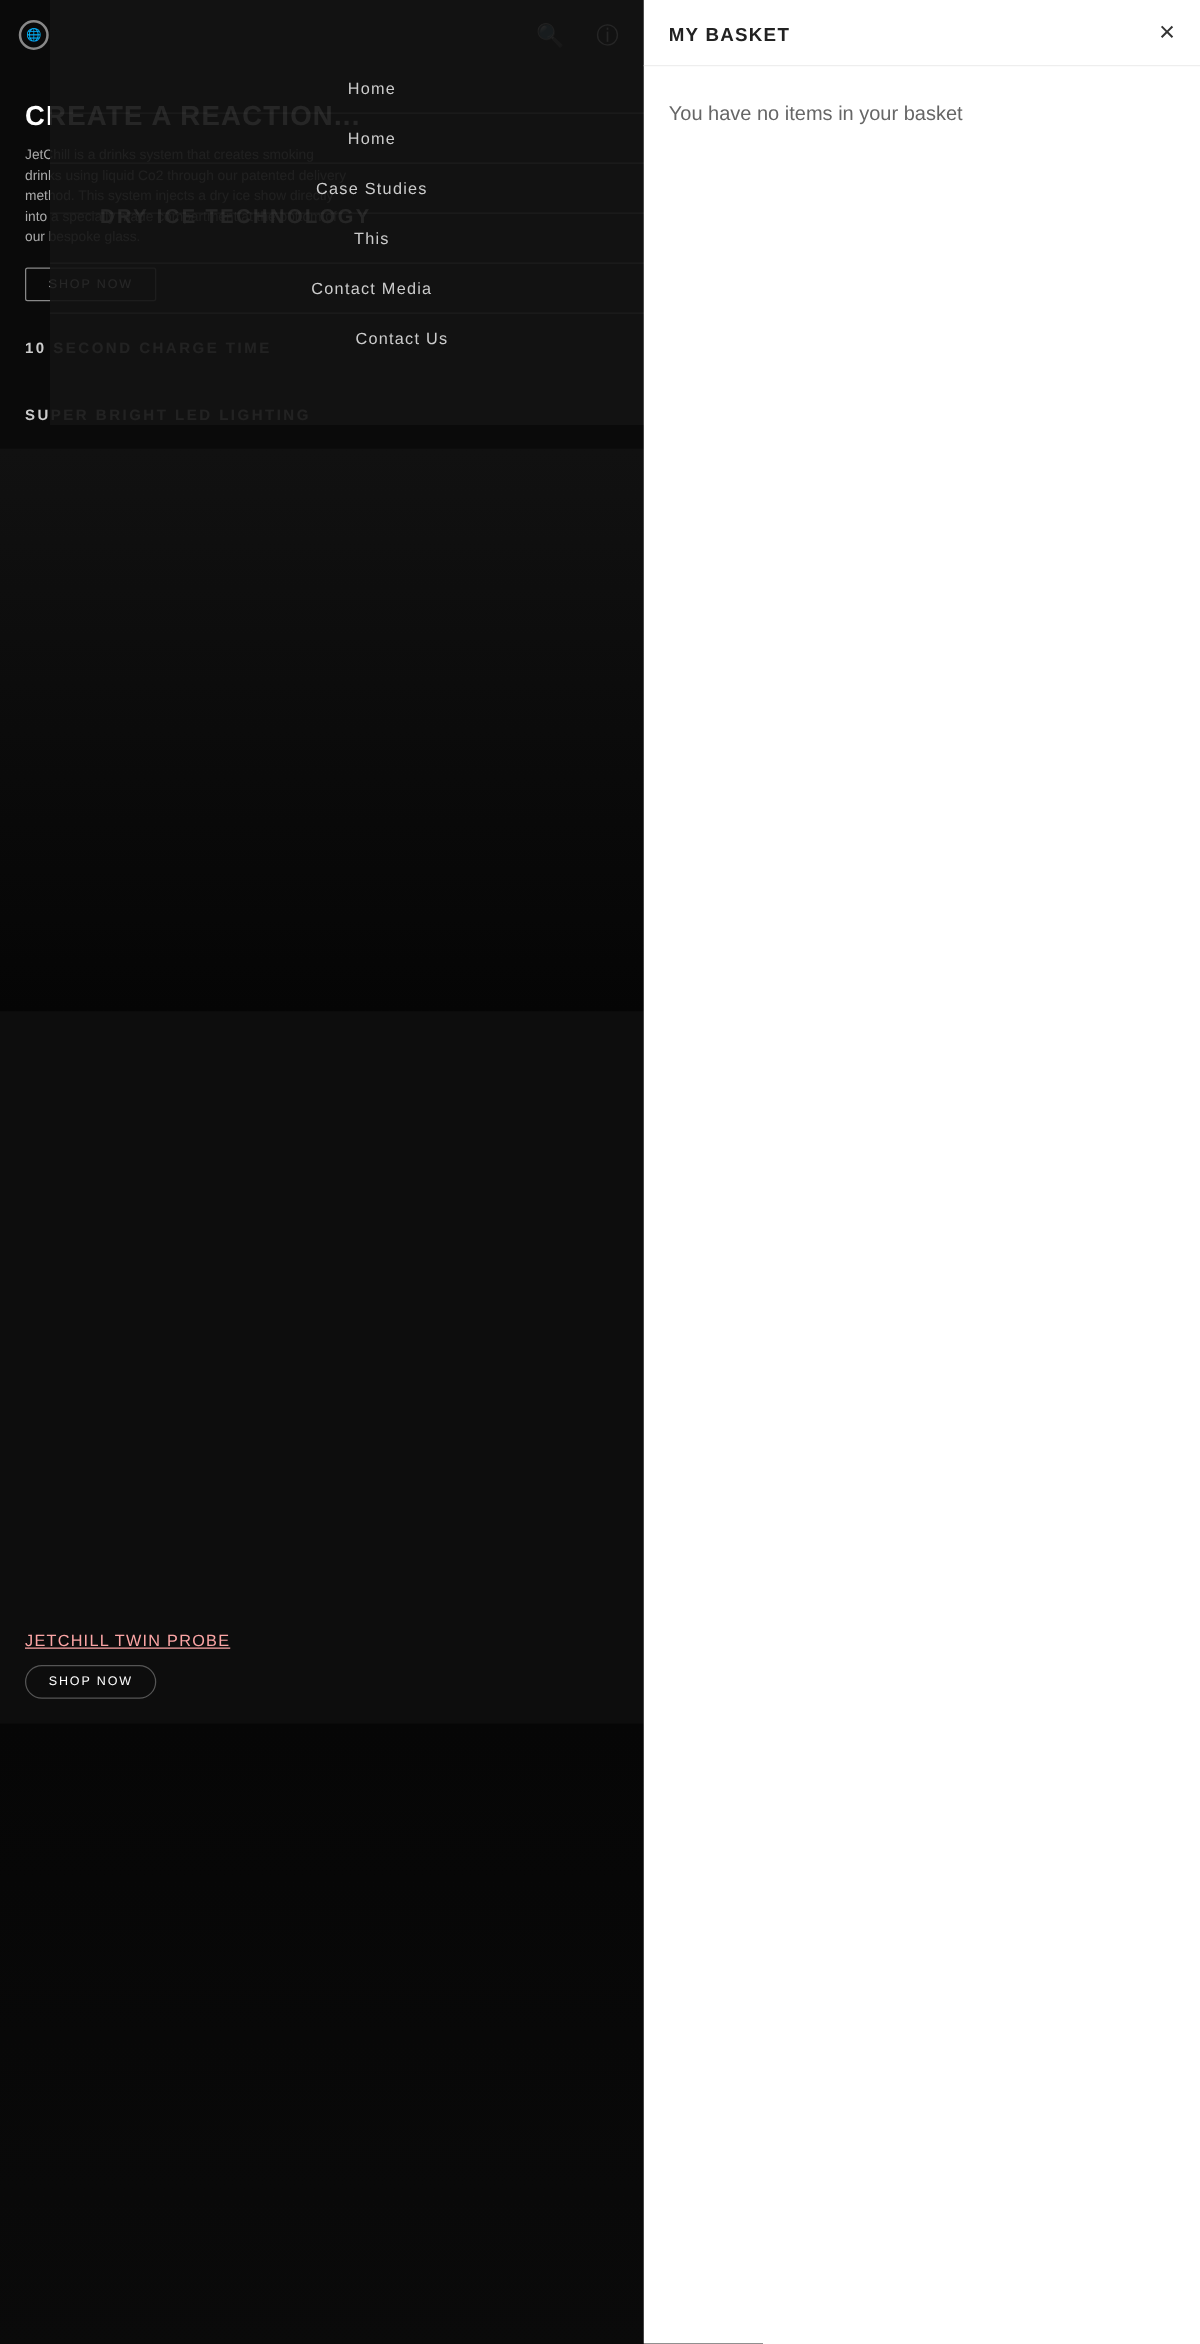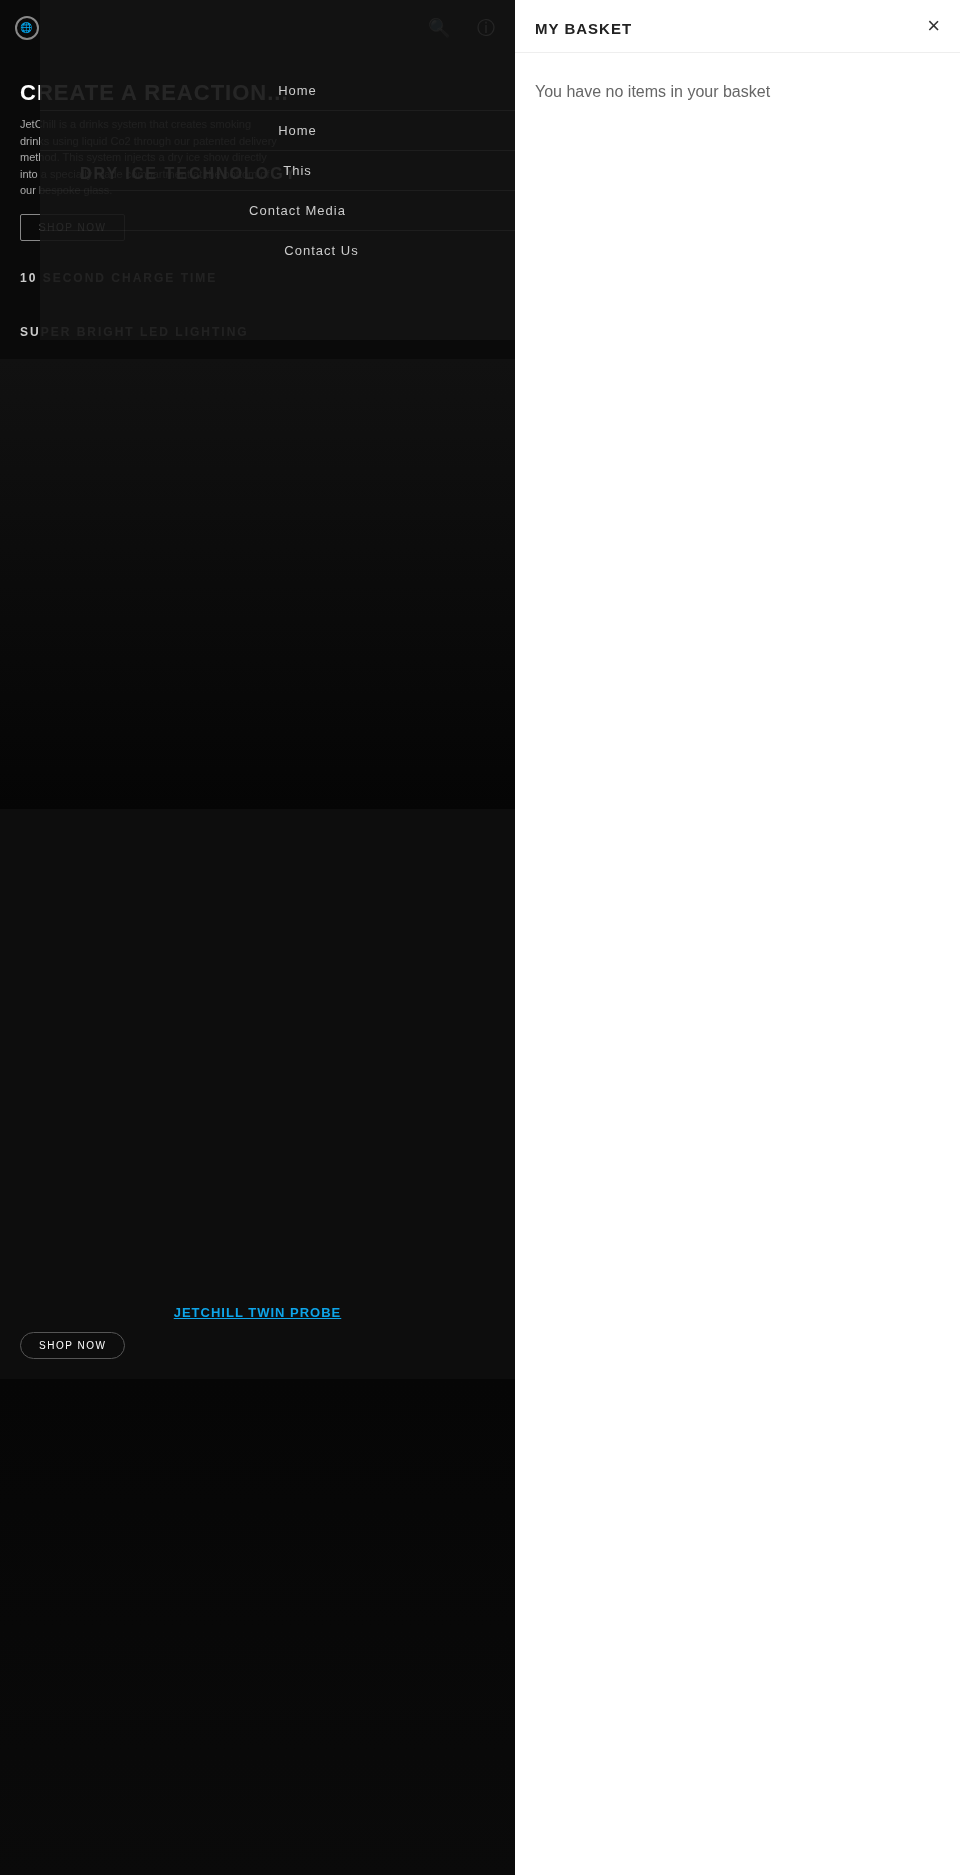--- a/index.html
+++ b/index.html
@@ -157,27 +157,26 @@
       height: 570px;
       background: #0d0d0d;
       display: flex;
       flex-direction: column;
       justify-content: flex-end;
       padding: 20px;
     }
 
     .product-name {
       font-size: 13px;
-      font-weight: bold;
-      color: #0ea5e9;
+      font-weight: normal;
+      color: #fca5a5;
       letter-spacing: 1px;
       text-transform: uppercase;
       text-decoration: underline;
       margin-bottom: 12px;
-      text-align: center;
     }
 
     .product-shop-btn {
       display: inline-block;
       border: 1px solid #555;
       color: #fff;
       background: transparent;
       padding: 7px 18px;
       font-size: 10px;
       letter-spacing: 1.5px;
@@ -320,20 +319,21 @@
     <button class="product-shop-btn">SHOP NOW</button>
   </div>
 
   <div class="dark-bg-2"></div>
 
 </div>
 
 <div class="nav-menu">
   <div class="nav-item">Home</div>
   <div class="nav-item">Home</div>
+  <div class="nav-item">Case Studies</div>
   <div class="nav-item">This</div>
   <div class="nav-item">Contact Media</div>
   <div class="nav-item">Contact Us</div>
 </div>
 
 <div class="basket-panel">
   <div class="basket-header">
     <span class="basket-title">MY BASKET</span>
     <button class="basket-close-btn">
       <span>×</span>

